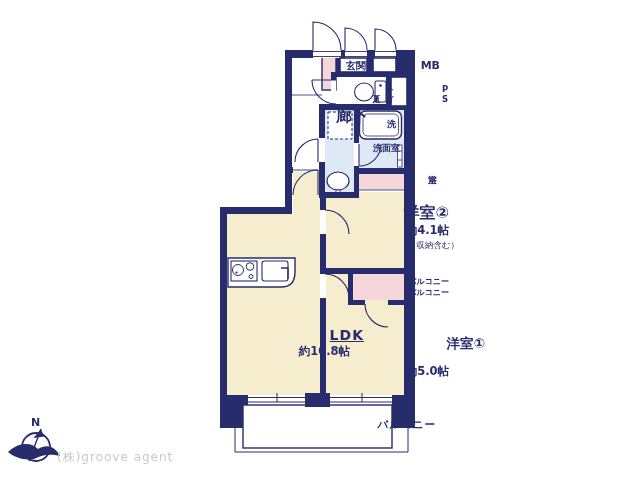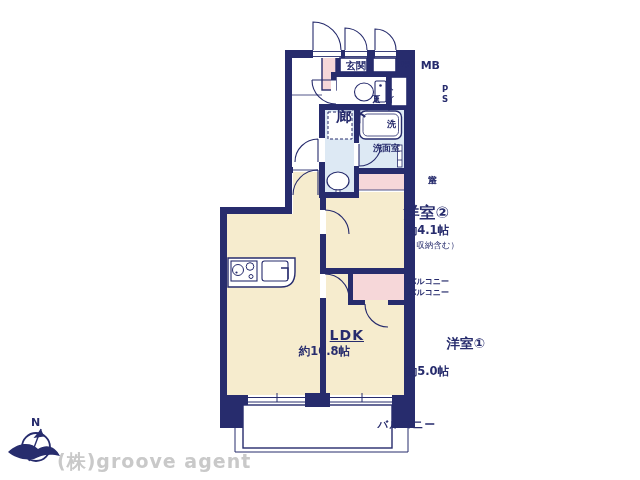--- a/index.html
+++ b/index.html
@@ -7,22 +7,22 @@
     position:relative;width:640px;height:480px;background:#ffffff;overflow:hidden;
     font-family:"DejaVu Sans","Liberation Sans",sans-serif;
   }
   svg{position:absolute;left:0;top:0;}
   .lbl{
     position:absolute;color:#272c6d;line-height:1.15;
     font-weight:600;text-align:right;white-space:nowrap;padding-left:44px;
   }
   .v{writing-mode:vertical-rl;text-orientation:upright;letter-spacing:1px;white-space:normal;}
   .company{
-    position:absolute;color:#c9c9c9;font-weight:700;letter-spacing:1px;
-    font-size:19px;
+    position:absolute;color:#c9c9c9;font-weight:400;letter-spacing:1px;
+    font-size:12px;
   }
   .north{position:absolute;color:#272c6d;font-weight:700;font-size:11px;}
 </style>
 </head>
 <body>
 
 <div class="stage">
 
   <svg width="640" height="480" viewBox="0 0 640 480">
 

